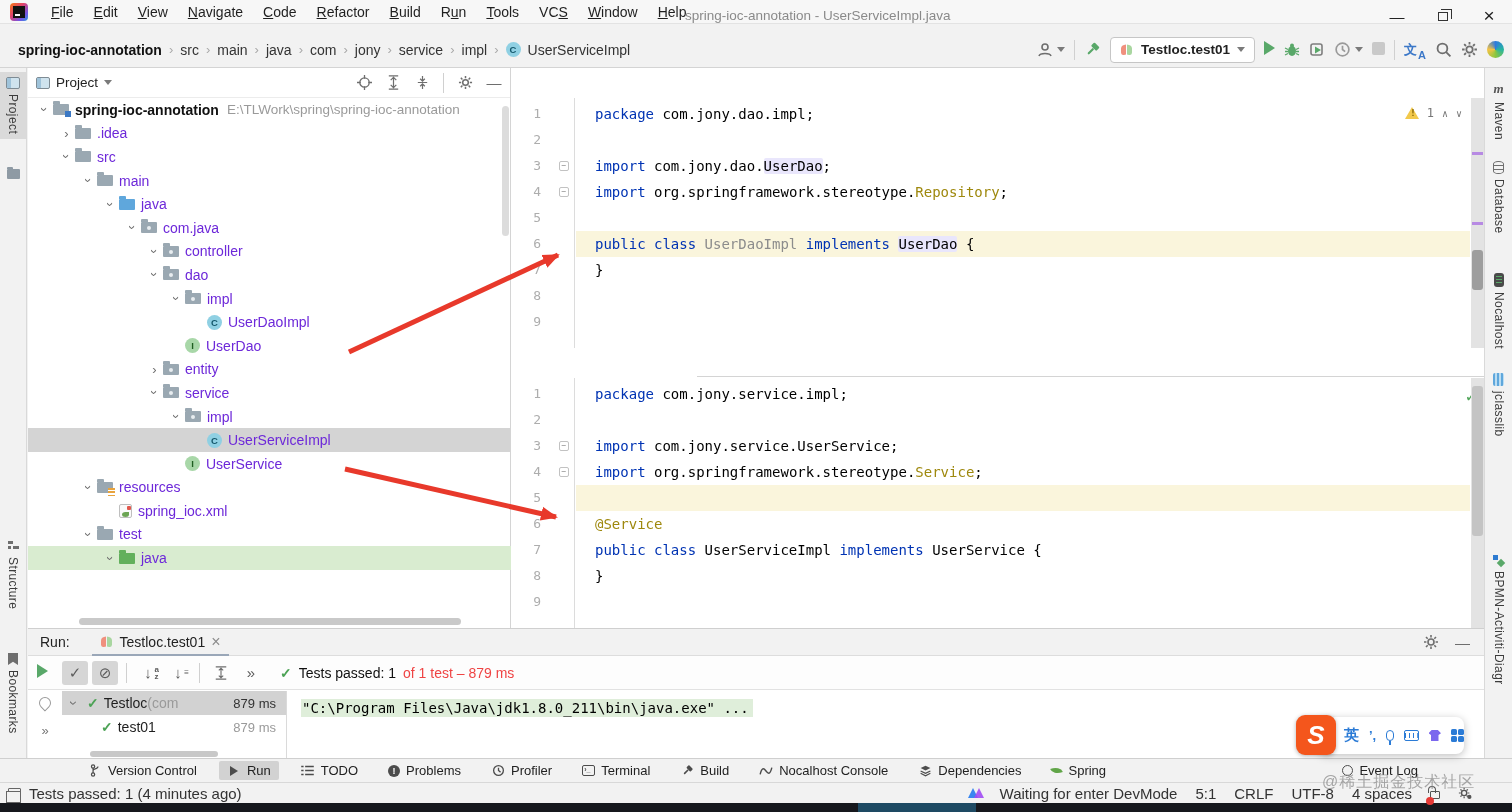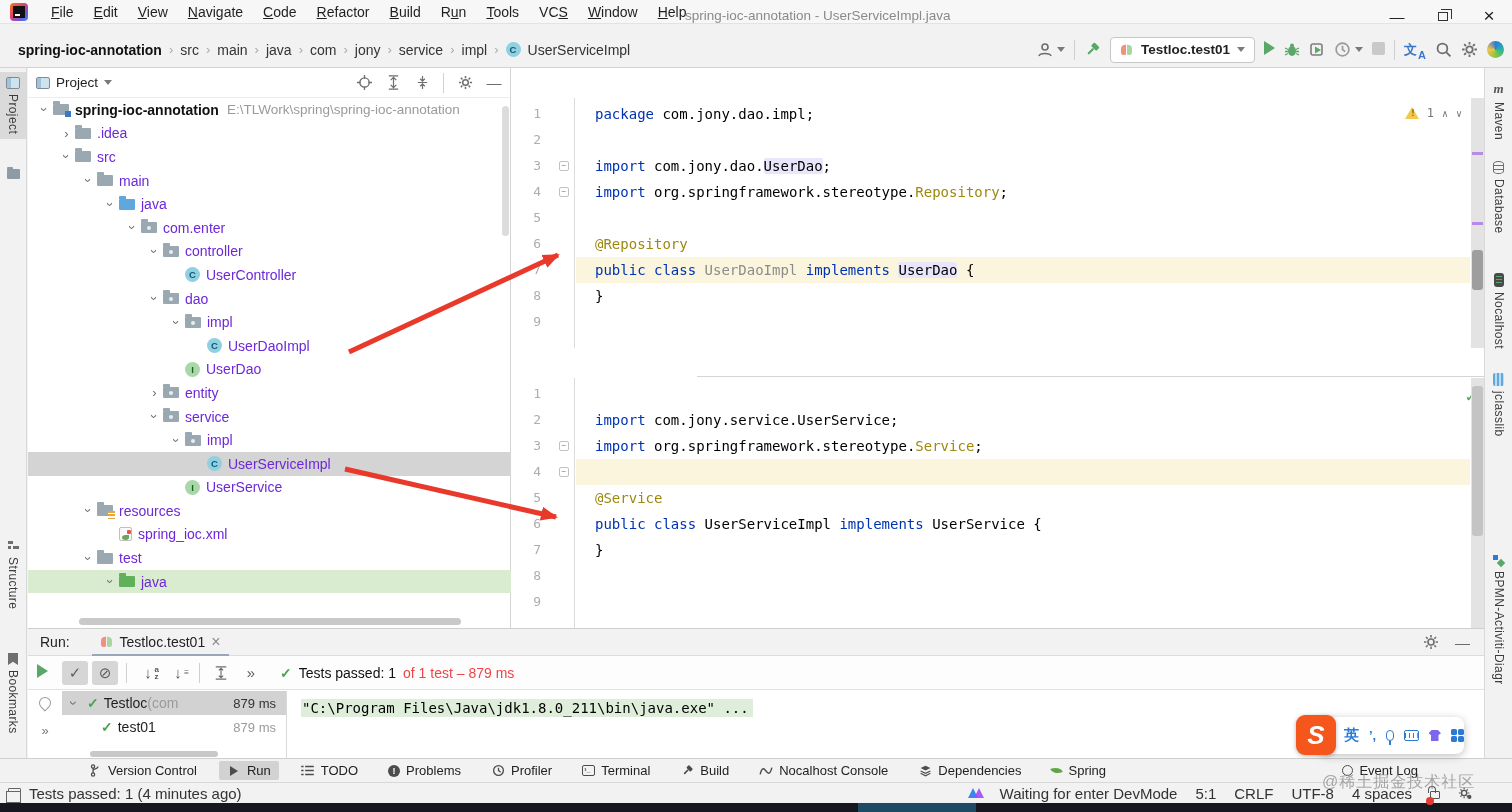--- a/index.html
+++ b/index.html
@@ -461,31 +461,26 @@
         <span class="tlb">main</span>
       </div>
       <div class="trow d3">
         <span class="tch down">›</span>
         <span class="ticn fo blue"></span>
         <span class="tlb">java</span>
       </div>
       <div class="trow d4">
         <span class="tch down">›</span>
         <span class="ticn fo pkg"></span>
-        <span class="tlb">com.enter</span>
+        <span class="tlb">com.java</span>
       </div>
       <div class="trow d5">
         <span class="tch down">›</span>
         <span class="ticn fo pkg"></span>
         <span class="tlb">controller</span>
-      </div>
-      <div class="trow d6">
-        <span class="tspacer"></span>
-        <span class="ticn cc"></span>
-        <span class="tlb">UserController</span>
       </div>
       <div class="trow d5">
         <span class="tch down">›</span>
         <span class="ticn fo pkg"></span>
         <span class="tlb">dao</span>
       </div>
       <div class="trow d6">
         <span class="tch down">›</span>
         <span class="ticn fo pkg"></span>
         <span class="tlb">impl</span>
@@ -574,21 +569,20 @@
           <div class="gl">9</div>
           <span class="fold" style="top:63px;">−</span>
           <span class="fold" style="top:89px;">−</span>
         </div>
         <div class="codelines">
           <div class="cline"><span class="kw">package </span><span class="pl">com.jony.dao.impl;</span></div>
           <div class="cline"></div>
           <div class="cline"><span class="kw">import </span><span class="pl">com.jony.dao.</span><span class="pl hl">UserDao</span><span class="pl">;</span></div>
           <div class="cline"><span class="kw">import </span><span class="pl">org.springframework.stereotype.</span><span class="ann">Repository</span><span class="pl">;</span></div>
           <div class="cline"></div>
-          <div class="cline"><span class="ann">@Repository</span></div>
           <div class="cline caret"><span class="kw">public class </span><span class="gray">UserDaoImpl</span><span class="kw"> implements </span><span class="pl hl">UserDao</span><span class="pl"> {</span></div>
           <div class="cline"><span class="pl">}</span></div>
           <div class="cline"></div>
         </div>
         <div class="warnbox">
           <span class="warn-tri"></span>
           <span>1</span>
           <span style="font-size:10px;">∧</span>
           <span style="font-size:10px;">∨</span>
         </div>
@@ -617,20 +611,21 @@
             <div class="gl">4</div>
           <div class="gl">5</div>
             <div class="gl">6</div>
           <div class="gl">7</div>
             <div class="gl">8</div>
           <div class="gl">9</div>
           <span class="fold" style="top:63px;">−</span>
           <span class="fold" style="top:89px;">−</span>
         </div>
         <div class="codelines">
+          <div class="cline"><span class="kw">package </span><span class="pl">com.jony.service.impl;</span></div>
           <div class="cline"></div>
           <div class="cline"><span class="kw">import </span><span class="pl">com.jony.service.UserService;</span></div>
           <div class="cline"><span class="kw">import </span><span class="pl">org.springframework.stereotype.</span><span class="ann">Service</span><span class="pl">;</span></div>
           <div class="cline caret"></div>
           <div class="cline"><span class="ann">@Service</span></div>
           <div class="cline"><span class="kw">public class </span><span class="pl">UserServiceImpl</span><span class="kw"> implements </span><span class="pl">UserService</span><span class="pl"> {</span></div>
           <div class="cline"><span class="pl">}</span></div>
           <div class="cline"></div>
         </div>
         <span class="okcheck">✓</span>

